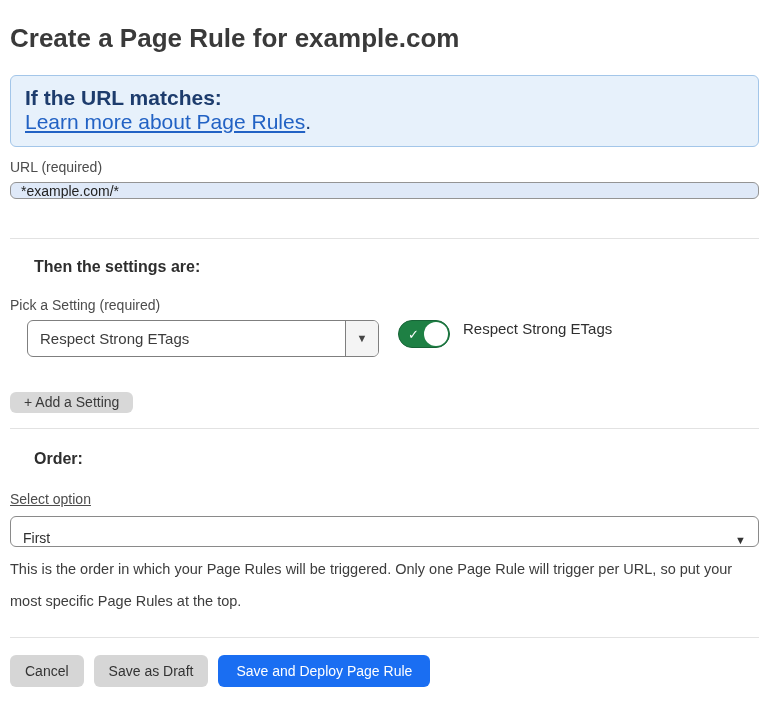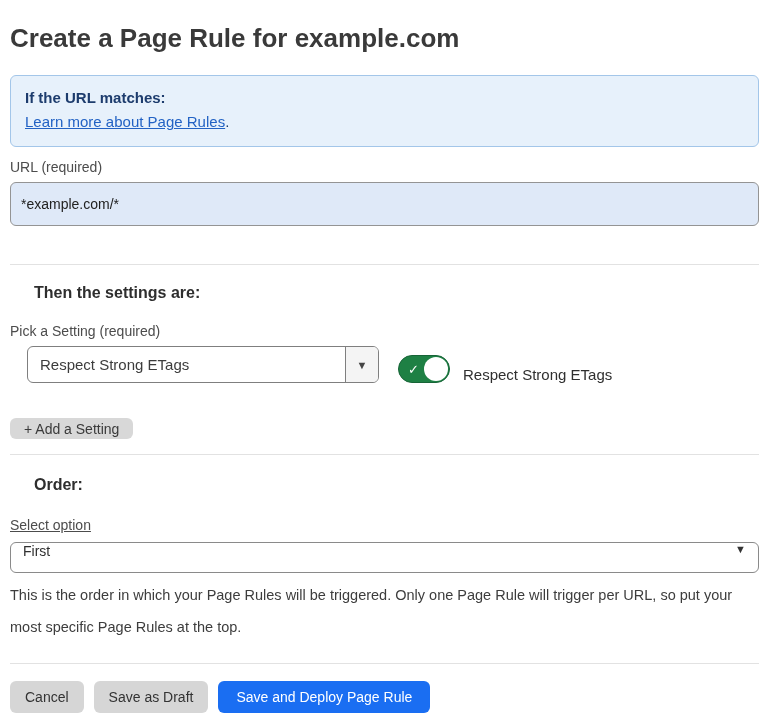--- a/index.html
+++ b/index.html
@@ -19,41 +19,41 @@
     font-weight: 700;
     color: #3a3a3a;
   }
 
   .info-box {
     margin-top: 21px;
     background: #e7f1fb;
     border: 1px solid #a3c6e9;
     border-radius: 6px;
     padding: 10px 14px 12px 14px;
-    font-size: 15px;
+    font-size: 21px;
     line-height: 24px;
     color: #1d3c6d;
   }
   .info-box .info-heading { font-weight: 700; }
   .info-box a.info-link {
     color: #2262c4;
     text-decoration: underline;
     cursor: pointer;
   }
 
   .field-label {
     font-size: 14px;
     color: #4c4c4c;
   }
   .url-label { margin-top: 12px; }
 
   .url-input {
     margin-top: 7px;
     width: 100%;
-    height: 44px;
+    height: 17px;
     background: #dfe9f8;
     border: 1px solid #949494;
     border-radius: 6px;
     padding: 0 10px;
     font-size: 14px;
     color: #222;
     font-family: "Liberation Sans", sans-serif;
   }
 
   .divider {
@@ -70,21 +70,21 @@
     font-weight: 700;
     color: #2e2e2e;
     margin-left: 24px;
   }
   .settings-heading { margin-top: 19px; }
   .pick-label { margin-top: 21px; }
 
   .setting-row {
     margin-top: 7px;
     display: flex;
-    align-items: flex-end;
+    align-items: flex-start;
     padding-left: 17px;
   }
 
   .setting-dropdown {
     width: 352px;
     height: 37px;
     border: 1px solid #7f7f7f;
     border-radius: 6px;
     background: #ffffff;
     display: flex;
@@ -164,21 +164,21 @@
   .select-label { margin-top: 23px; text-decoration: underline; }
 
   .order-select {
     margin-top: 9px;
     width: 100%;
     height: 31px;
     border: 1px solid #8a8a8a;
     border-radius: 6px;
     background: #ffffff;
     display: flex;
-    align-items: flex-start;
+    align-items: flex-end;
     justify-content: space-between;
     padding: 0 12px;
     font-size: 14px;
     color: #2f2f2f;
     cursor: pointer;
   }
   .order-select .select-arrow {
     font-size: 11px;
     color: #333;
   }

